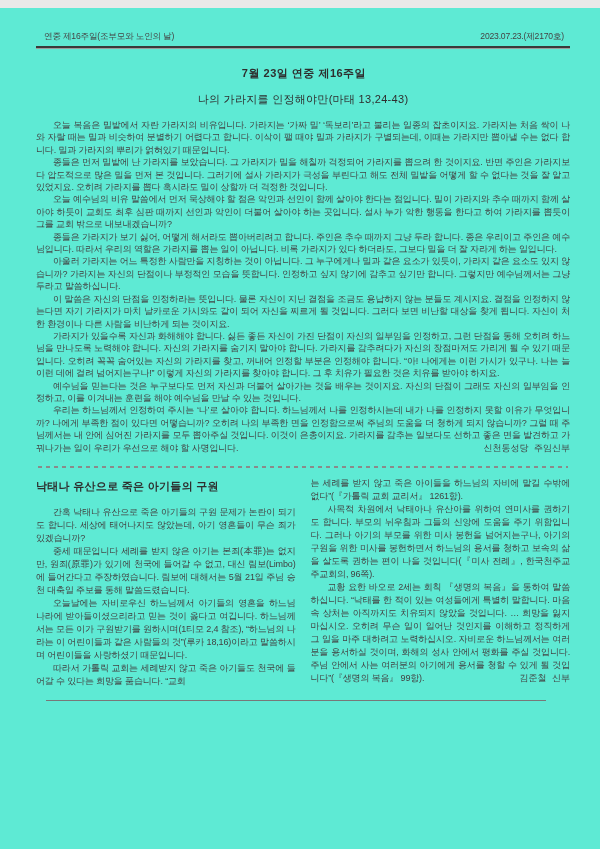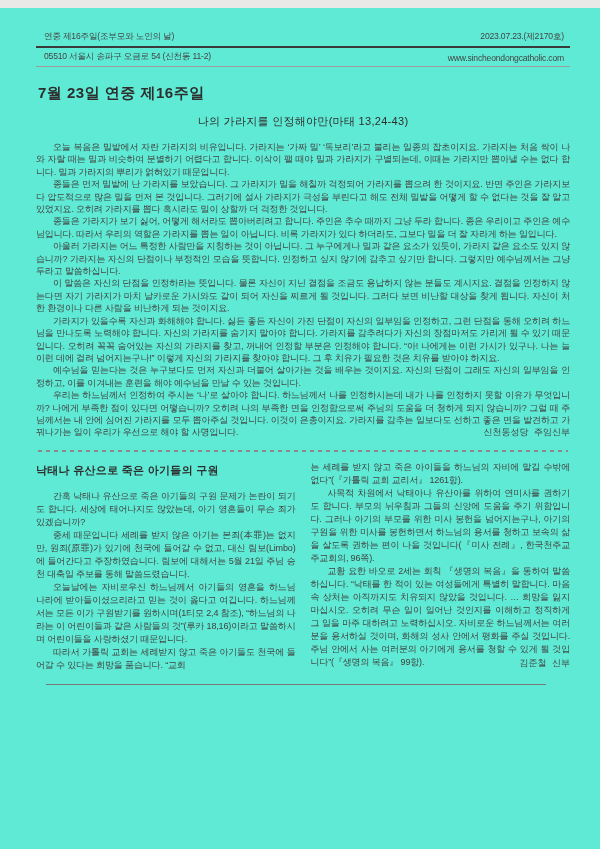--- a/index.html
+++ b/index.html
@@ -8,21 +8,21 @@
     background:#5eead4; color:#3d3d3d;
     padding:20px 30px 0 36px; overflow:hidden;
     font-family:"Liberation Sans","DejaVu Sans",sans-serif;
   }
   
   .hdr-row { display:flex; justify-content:space-between; align-items:flex-end;
              font-size:8.6px; color:#454545; padding:3px 6px 3px 8px; letter-spacing:-0.2px; }
   .rule-thick { border-top:2.5px solid #3a3a3a; }
   .rule-thin  { border-top:1px solid #9c9c9c; }
   
-  .date-heading { font-size:15px; font-weight:bold; color:#2e2e2e; margin:17px 0 11px 2px; letter-spacing:0.5px; }
+  .date-heading { font-size:11px; font-weight:bold; color:#2e2e2e; margin:17px 0 11px 2px; letter-spacing:0.5px;text-align:center; }
   .article-title { font-size:11px; font-weight:normal; color:#2e2e2e; text-align:center; margin:0 0 12px 0; letter-spacing:0.3px; }
   .body-text p, .col p {
     margin:0; font-size:9px; line-height:12.4px; text-align:justify;
     text-indent:17px; letter-spacing:-0.15px; color:#424242;
   }
   .sig-line { font-size:9px; text-align:right; margin-top:-12.4px; color:#424242;font-family:Liberation Mono, monospace; }
   
   .dashed-divider { height:2px; margin:11px 2px 9px 2px;
     background:repeating-linear-gradient(90deg,#8a8a8a 0 4.5px,transparent 4.5px 8px); }
   
@@ -36,32 +36,29 @@
 </head>
 <body>
 
 <div class="page">
 
   <div class="hdr-row">
     <span>연중 제16주일(조부모와 노인의 날)</span>
     <span>2023.07.23.(제2170호)</span>
   </div>
   <div class="rule-thick"></div>
-  <div class="hdr-row">
-    <span>05510 서울시 송파구 오금로 54 (신천동 11-2)</span>
-    <span>www.sincheondongcatholic.com</span>
-  </div>
   <div class="rule-thin"></div>
 
   <div class="date-heading">7월 23일 연중 제16주일</div>
   <div class="article-title">나의 가라지를 인정해야만(마태 13,24-43)</div>
 
   <div class="body-text">
       <p>오늘 복음은 밀밭에서 자란 가라지의 비유입니다. 가라지는 ‘가짜 밀’ ‘독보리’라고 불리는 일종의 잡초이지요. 가라지는 처음 싹이 나와 자랄 때는 밀과 비슷하여 분별하기 어렵다고 합니다. 이삭이 팰 때야 밀과 가라지가 구별되는데, 이때는 가라지만 뽑아낼 수는 없다 합니다. 밀과 가라지의 뿌리가 얽혀있기 때문입니다.</p>
       <p>종들은 먼저 밀밭에 난 가라지를 보았습니다. 그 가라지가 밀을 해칠까 걱정되어 가라지를 뽑으려 한 것이지요. 반면 주인은 가라지보다 압도적으로 많은 밀을 먼저 본 것입니다. 그러기에 설사 가라지가 극성을 부린다고 해도 전체 밀밭을 어떻게 할 수 없다는 것을 잘 알고 있었지요. 오히려 가라지를 뽑다 혹시라도 밀이 상할까 더 걱정한 것입니다.</p>
+      <p>오늘 예수님의 비유 말씀에서 먼저 묵상해야 할 점은 악인과 선인이 함께 살아야 한다는 점입니다. 밀이 가라지와 추수 때까지 함께 살아야 하듯이 교회도 최후 심판 때까지 선인과 악인이 더불어 살아야 하는 곳입니다. 설사 누가 악한 행동을 한다고 하여 가라지를 뽑듯이 그를 교회 밖으로 내보내겠습니까?</p>
       <p>종들은 가라지가 보기 싫어, 어떻게 해서라도 뽑아버리려고 합니다. 주인은 추수 때까지 그냥 두라 합니다. 종은 우리이고 주인은 예수님입니다. 따라서 우리의 역할은 가라지를 뽑는 일이 아닙니다. 비록 가라지가 있다 하더라도, 그보다 밀을 더 잘 자라게 하는 일입니다.</p>
       <p>아울러 가라지는 어느 특정한 사람만을 지칭하는 것이 아닙니다. 그 누구에게나 밀과 같은 요소가 있듯이, 가라지 같은 요소도 있지 않습니까? 가라지는 자신의 단점이나 부정적인 모습을 뜻합니다. 인정하고 싶지 않기에 감추고 싶기만 합니다. 그렇지만 예수님께서는 그냥 두라고 말씀하십니다.</p>
       <p>이 말씀은 자신의 단점을 인정하라는 뜻입니다. 물론 자신이 지닌 결점을 조금도 용납하지 않는 분들도 계시지요. 결점을 인정하지 않는다면 자기 가라지가 마치 날카로운 가시와도 같이 되어 자신을 찌르게 될 것입니다. 그러다 보면 비난할 대상을 찾게 됩니다. 자신이 처한 환경이나 다른 사람을 비난하게 되는 것이지요.</p>
       <p>가라지가 있을수록 자신과 화해해야 합니다. 싫든 좋든 자신이 가진 단점이 자신의 일부임을 인정하고, 그런 단점을 통해 오히려 하느님을 만나도록 노력해야 합니다. 자신의 가라지를 숨기지 말아야 합니다. 가라지를 감추려다가 자신의 장점마저도 가리게 될 수 있기 때문입니다. 오히려 꼭꼭 숨어있는 자신의 가라지를 찾고, 꺼내어 인정할 부분은 인정해야 합니다. “아! 나에게는 이런 가시가 있구나. 나는 늘 이런 데에 걸려 넘어지는구나!” 이렇게 자신의 가라지를 찾아야 합니다. 그 후 치유가 필요한 것은 치유를 받아야 하지요.</p>
       <p>예수님을 믿는다는 것은 누구보다도 먼저 자신과 더불어 살아가는 것을 배우는 것이지요. 자신의 단점이 그래도 자신의 일부임을 인정하고, 이를 이겨내는 훈련을 해야 예수님을 만날 수 있는 것입니다.</p>
       <p>우리는 하느님께서 인정하여 주시는 ‘나’로 살아야 합니다. 하느님께서 나를 인정하시는데 내가 나를 인정하지 못할 이유가 무엇입니까? 나에게 부족한 점이 있다면 어떻습니까? 오히려 나의 부족한 면을 인정함으로써 주님의 도움을 더 청하게 되지 않습니까? 그럴 때 주님께서는 내 안에 심어진 가라지를 모두 뽑아주실 것입니다. 이것이 은총이지요. 가라지를 감추는 일보다도 선하고 좋은 면을 발견하고 가꿔나가는 일이 우리가 우선으로 해야 할 사명입니다.</p>
     </div>
   <div class="sig-line">신천동성당 주임신부</div>
 
   <div class="dashed-divider"></div>

